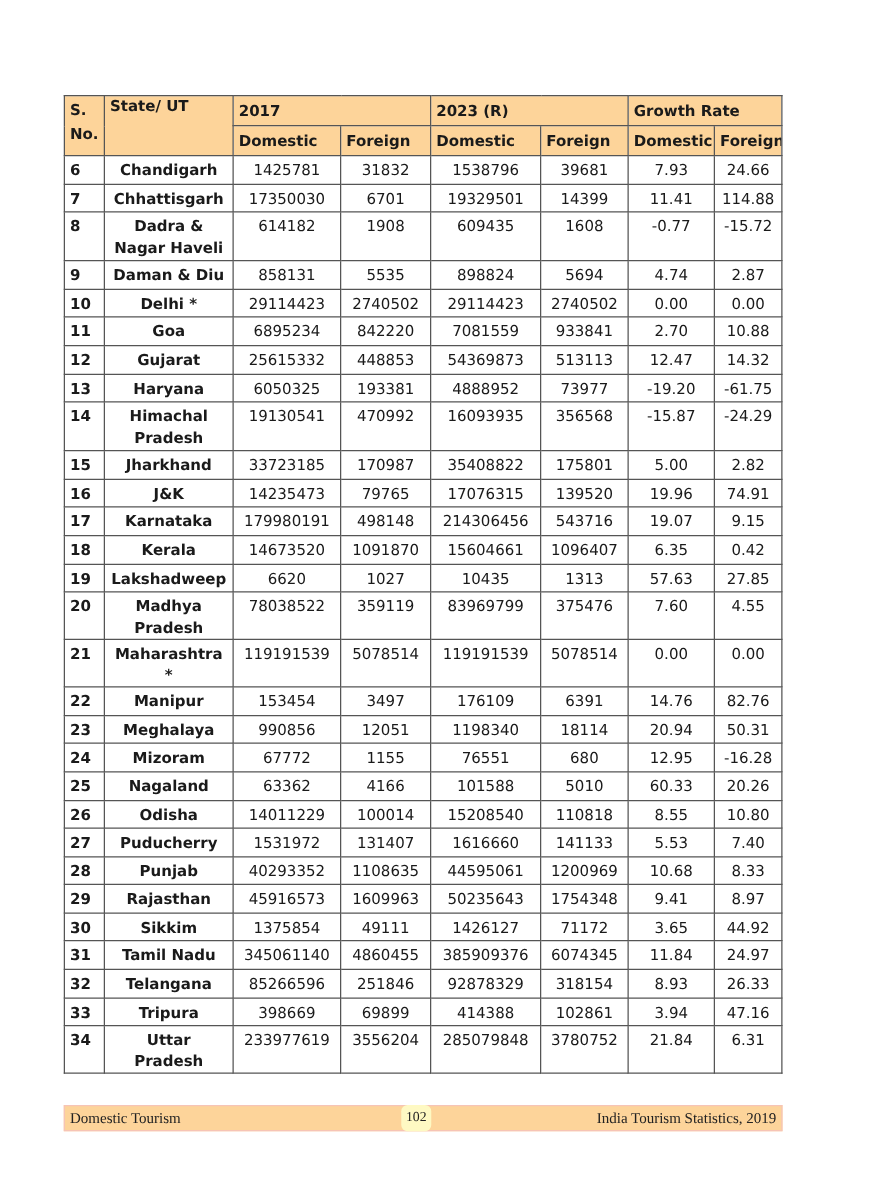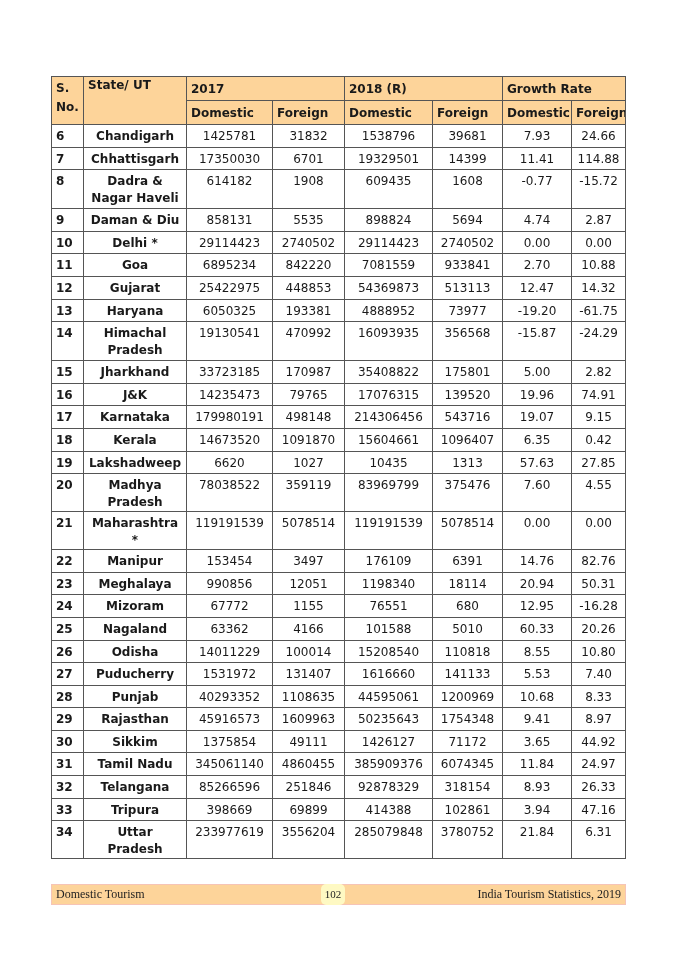--- a/index.html
+++ b/index.html
@@ -42,21 +42,21 @@
     <col style="width:88px">
     <col style="width:70px">
     <col style="width:69px">
     <col style="width:54px">
   </colgroup>
   <thead>
     <tr>
       <th class="left" rowspan="2" style="white-space:normal;line-height:19px;padding-top:2px;">S. No.</th>
       <th class="left" rowspan="2">State/ UT</th>
       <th class="center" colspan="2">2017</th>
-      <th class="center" colspan="2">2018 (R)</th>
+      <th class="center" colspan="2">2023 (R)</th>
       <th class="center" colspan="2">Growth Rate</th>
     </tr>
     <tr>
       <th class="center">Domestic</th>
       <th class="center">Foreign</th>
       <th class="center">Domestic</th>
       <th class="center">Foreign</th>
       <th class="center">Domestic</th>
       <th class="center">Foreign</th>
     </tr>
@@ -118,21 +118,21 @@
         <td class="num">6895234</td>
         <td class="num">842220</td>
         <td class="num">7081559</td>
         <td class="num">933841</td>
         <td class="num">2.70</td>
         <td class="num">10.88</td>
       </tr>
       <tr>
         <td class="sno">12</td>
         <td class="state">Gujarat</td>
-        <td class="num">25422975</td>
+        <td class="num">25615332</td>
         <td class="num">448853</td>
         <td class="num">54369873</td>
         <td class="num">513113</td>
         <td class="num">12.47</td>
         <td class="num">14.32</td>
       </tr>
       <tr>
         <td class="sno">13</td>
         <td class="state">Haryana</td>
         <td class="num">6050325</td>

